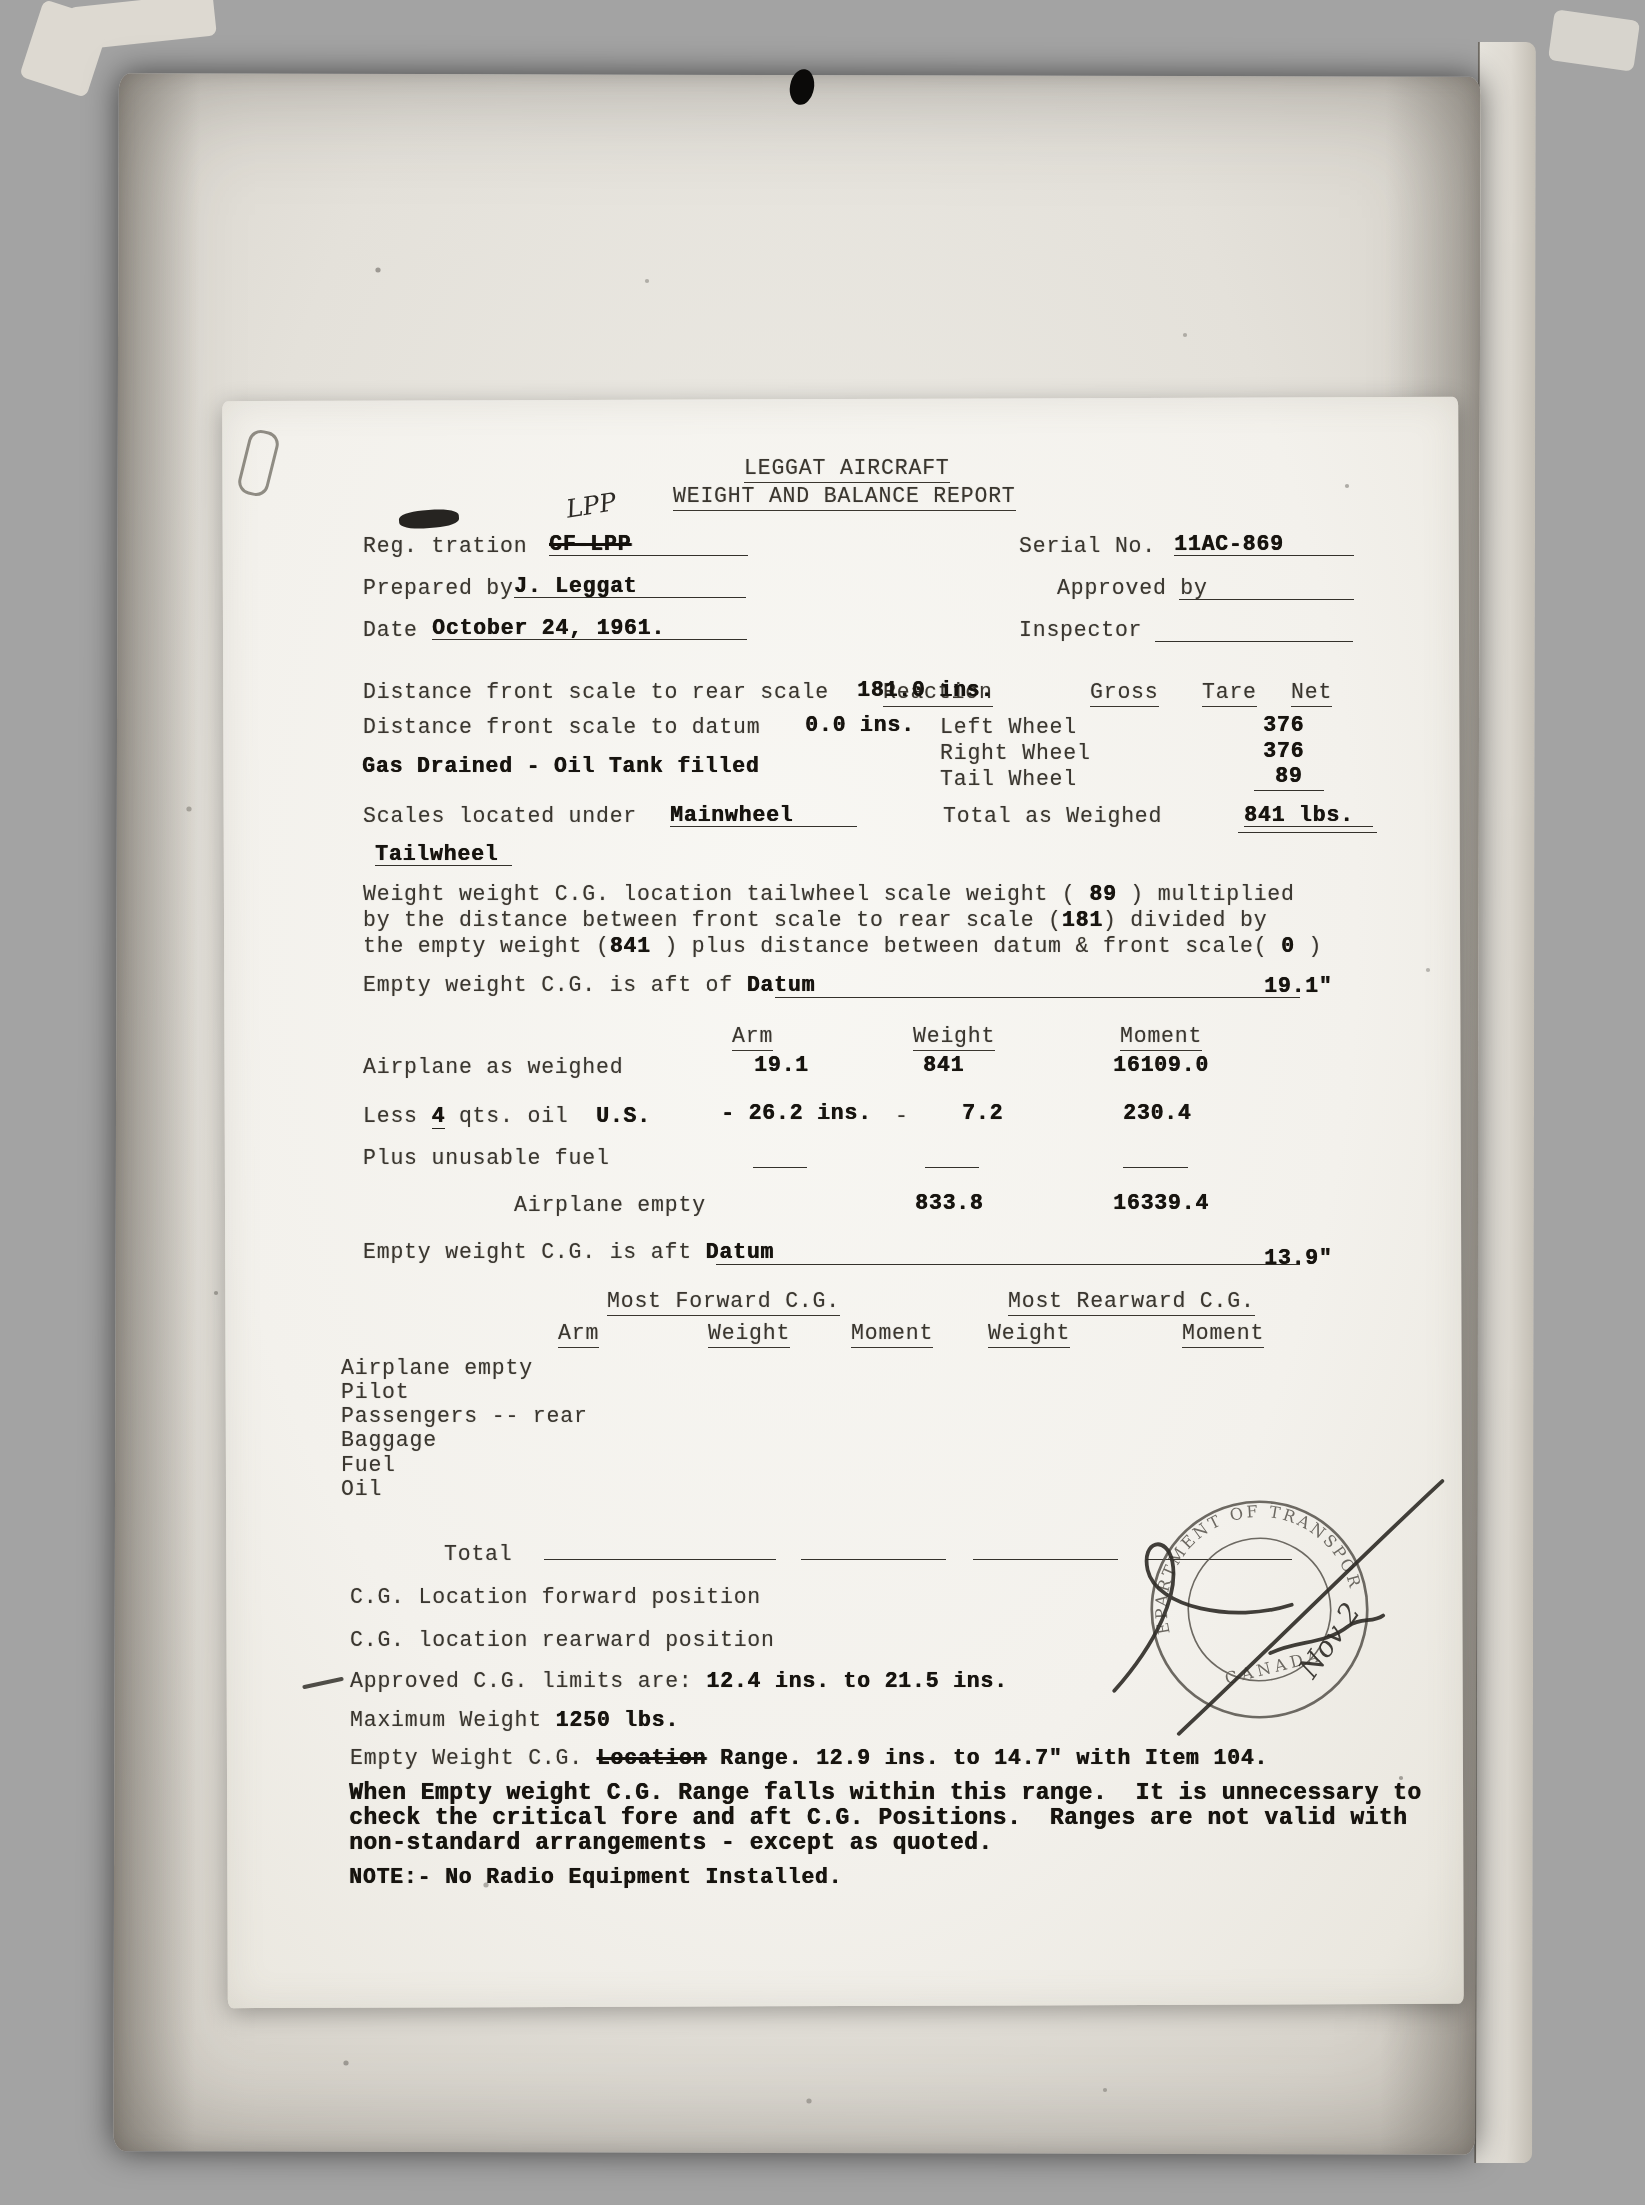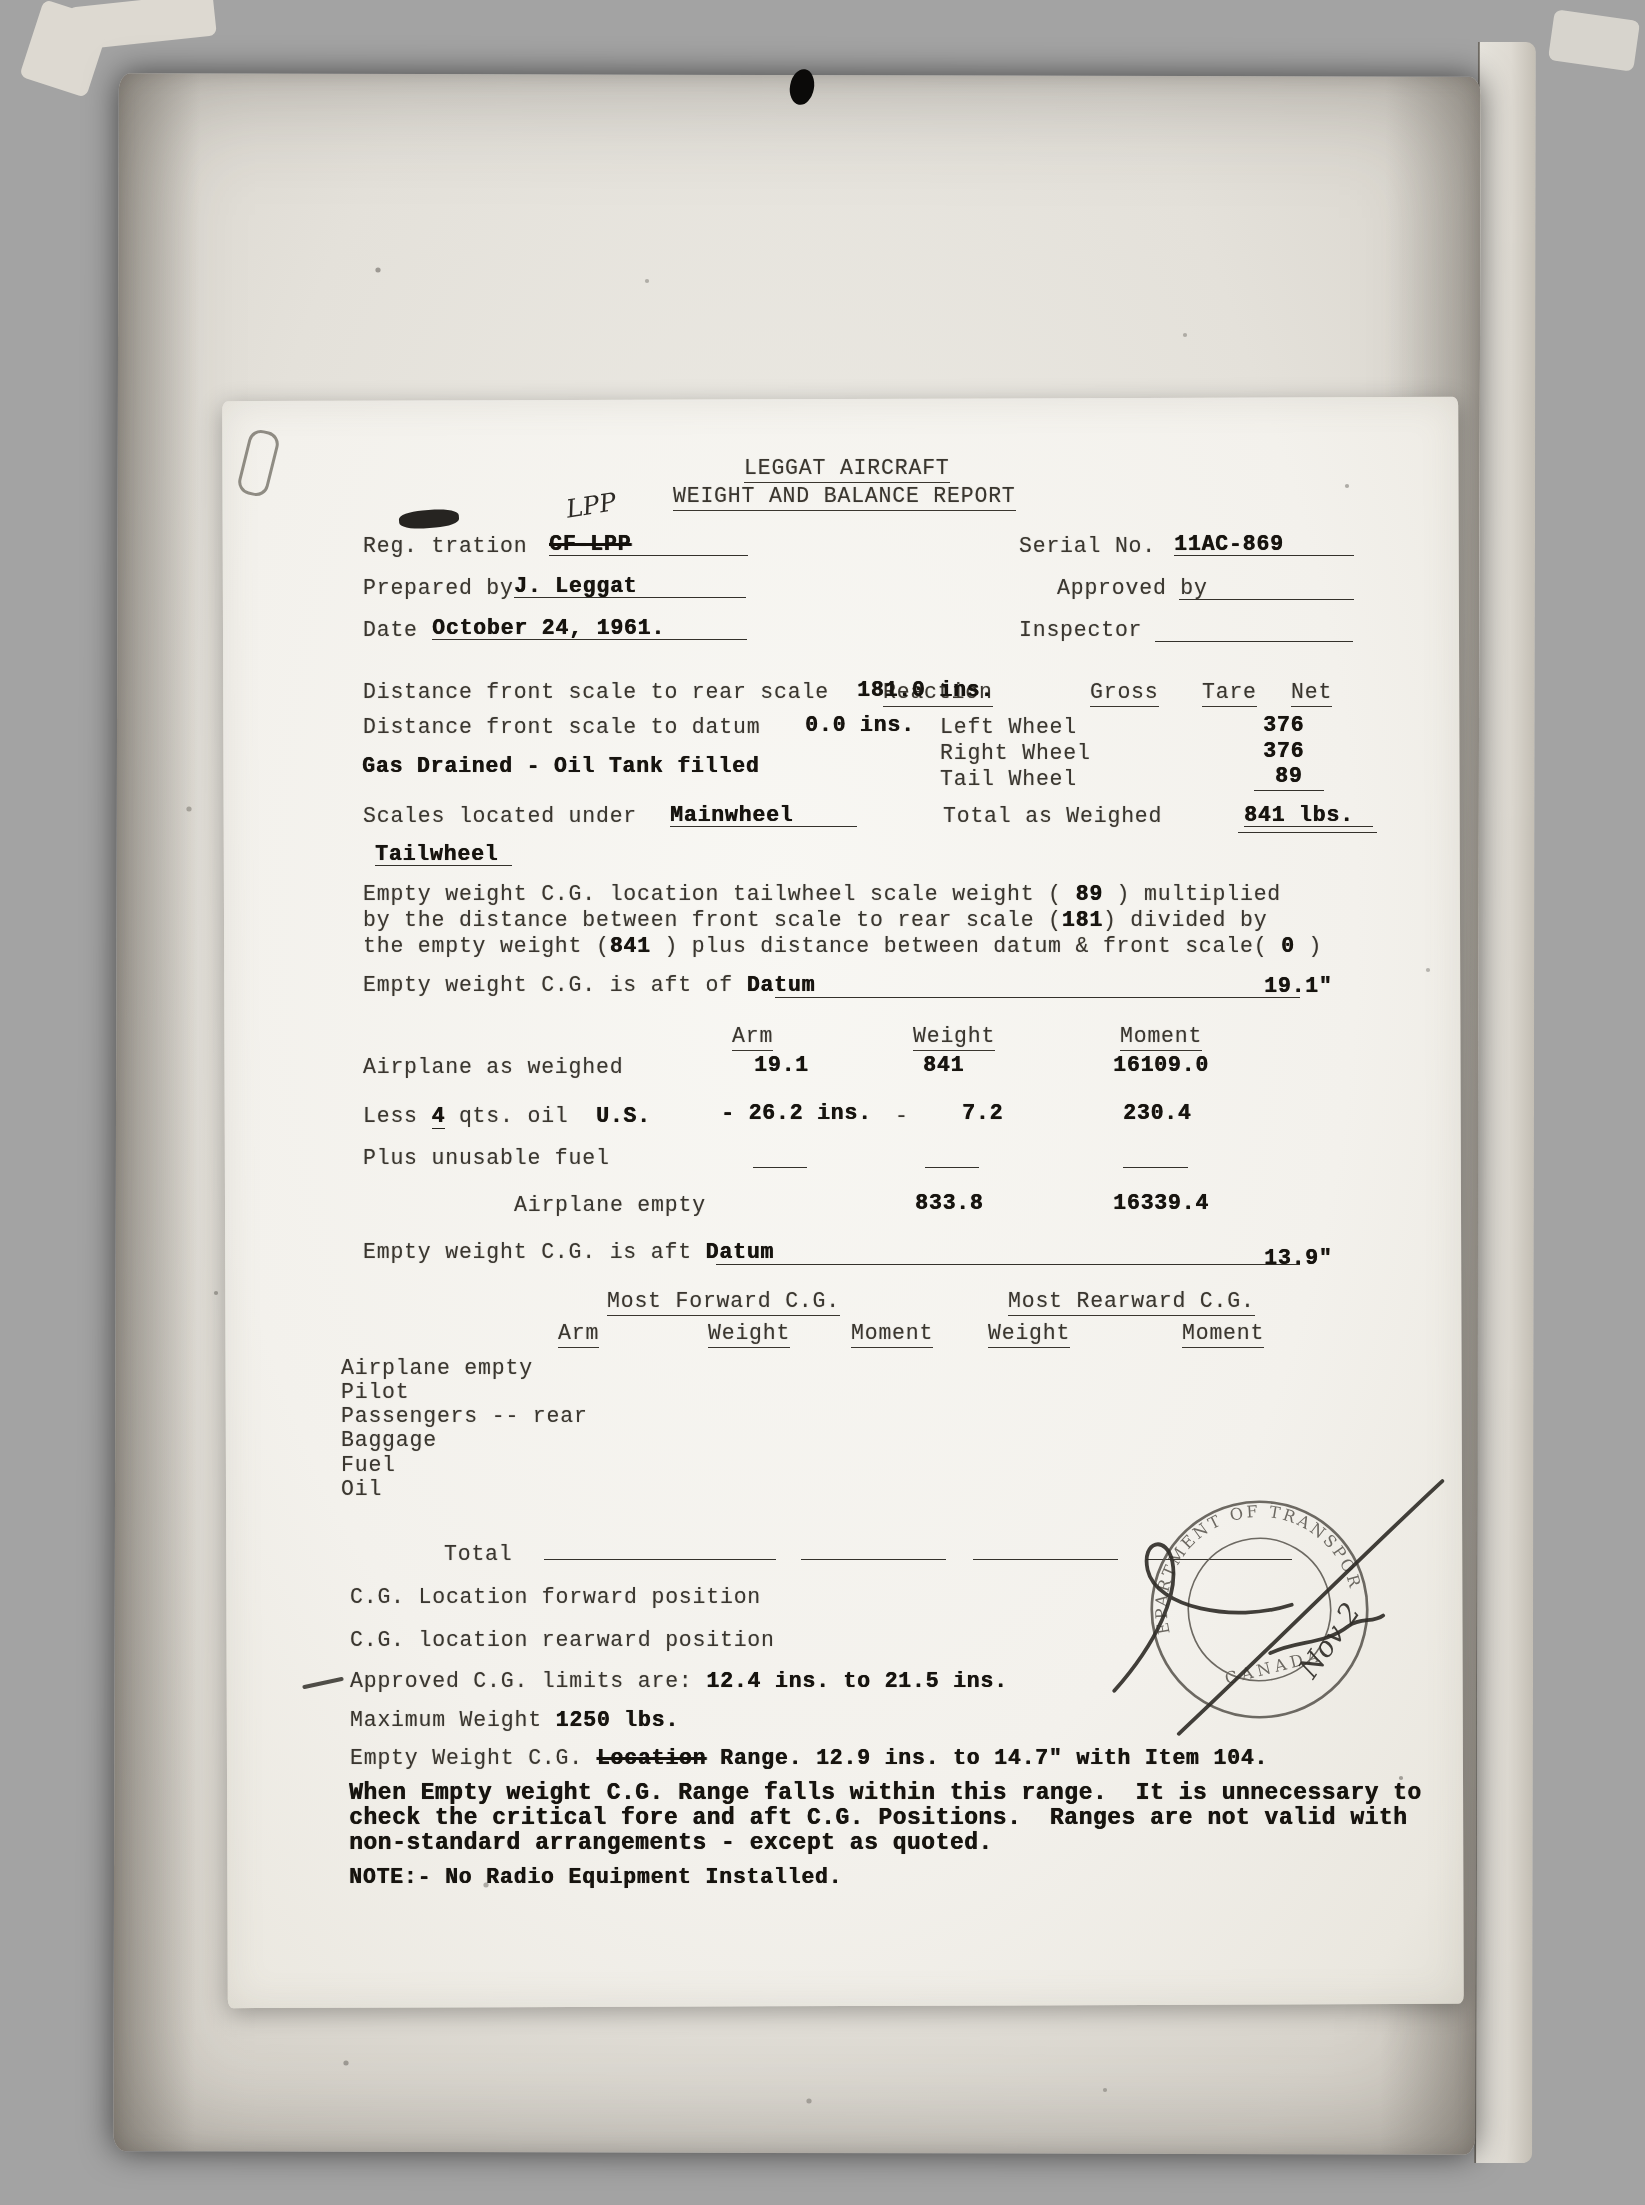--- a/index.html
+++ b/index.html
@@ -112,21 +112,21 @@
   <div class="t b" style="left:362px;top:753px;">Gas Drained - Oil Tank filled</div>
 
   <div class="t" style="left:363px;top:803px;">Scales located under</div>
   <div class="t" style="left:670px;top:801px;"><span class="bl" style="width:187px;"><span class="b">Mainwheel</span></span></div>
   <div class="t" style="left:943px;top:803px;">Total as Weighed</div>
   <div class="t" style="left:1244px;top:801px;"><span class="bl" style="width:129px;"><span class="b">841 lbs.</span></span></div>
   <div class="uline" style="left:1238px;top:832px;width:139px;"></div>
 
   <div class="t" style="left:375px;top:840px;"><span class="bl" style="width:137px;"><span class="b">Tailwheel</span></span></div>
 
-  <div class="t" style="left:363px;top:881px;"><span>Empty weight C.G. location tailwheel scale weight ( </span><span class="b">89</span><span> ) multiplied</span></div>
+  <div class="t" style="left:363px;top:881px;"><span>Weight weight C.G. location tailwheel scale weight ( </span><span class="b">89</span><span> ) multiplied</span></div>
   <div class="t" style="left:363px;top:907px;"><span>by the distance between front scale to rear scale (</span><span class="b">181</span><span>) divided by</span></div>
   <div class="t" style="left:363px;top:933px;"><span>the empty weight (</span><span class="b">841</span><span> ) plus distance between datum &amp; front scale( </span><span class="b">0</span><span> )</span></div>
 
   <div class="t" style="left:363px;top:972px;"><span>Empty weight C.G. is aft of </span><span class="b">Datum</span></div>
   <div class="uline" style="left:775px;top:997px;width:525px;"></div>
   <div class="t b" style="left:1264px;top:973px;">19.1"</div>
 
   <div class="t hd" style="left:732px;top:1023px;">Arm</div>
   <div class="t hd" style="left:913px;top:1023px;">Weight</div>
   <div class="t hd" style="left:1120px;top:1023px;">Moment</div>

